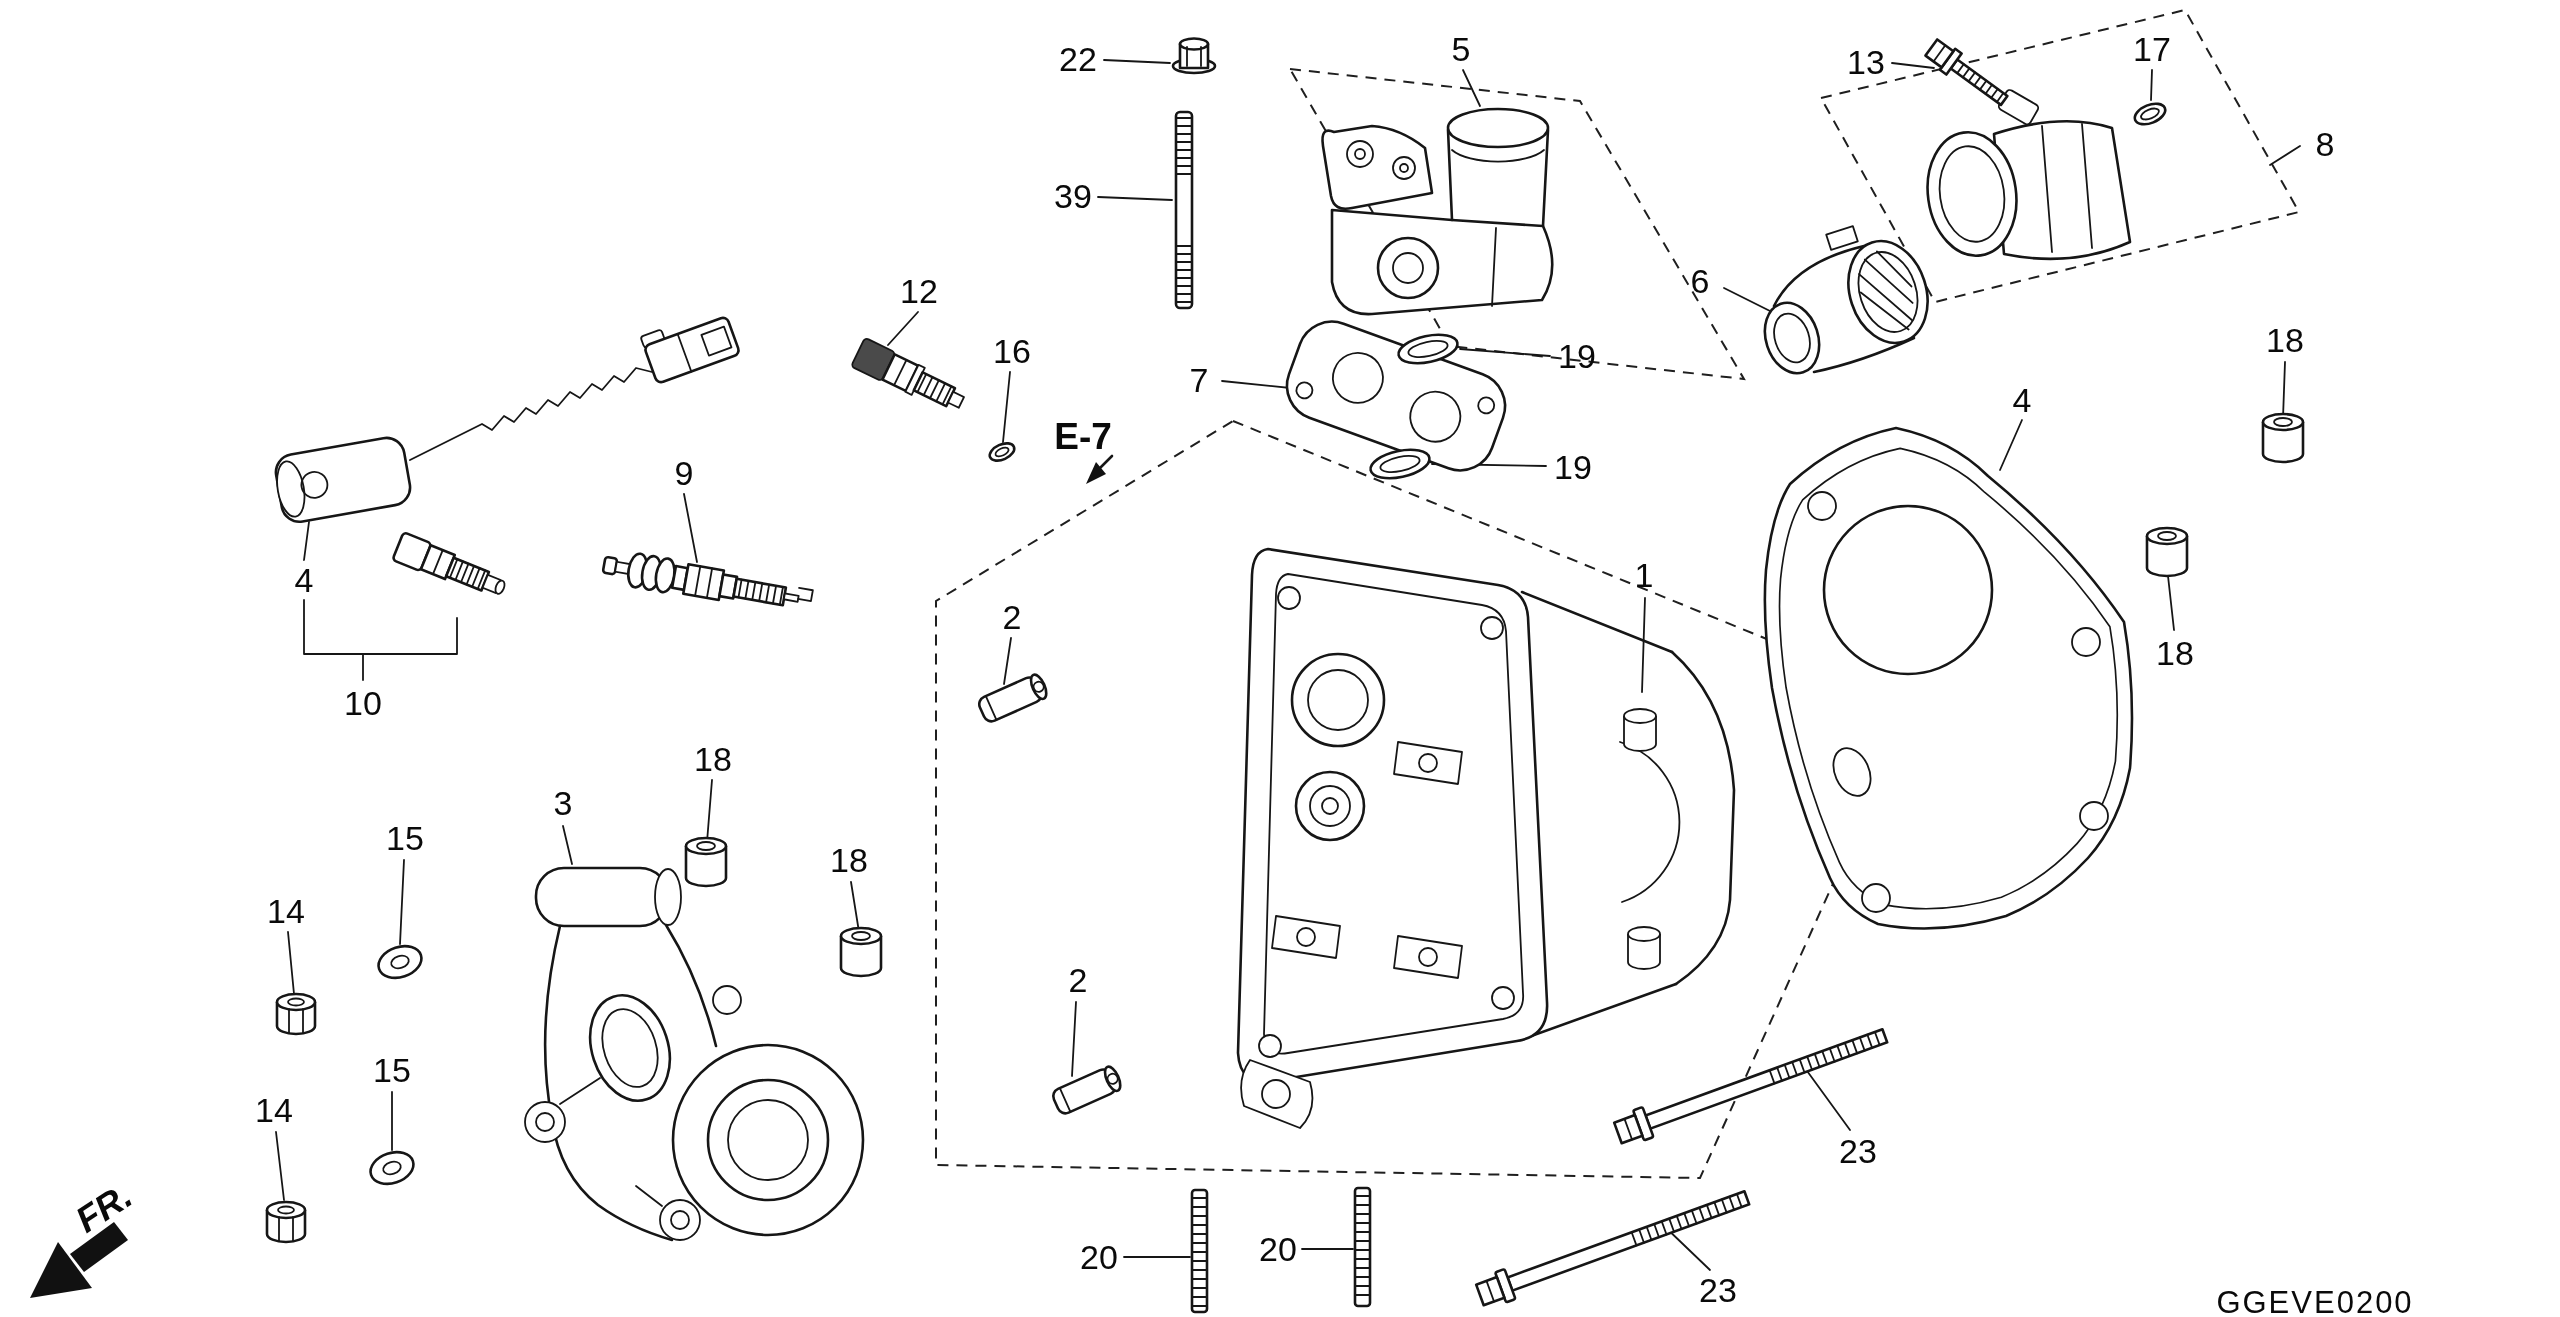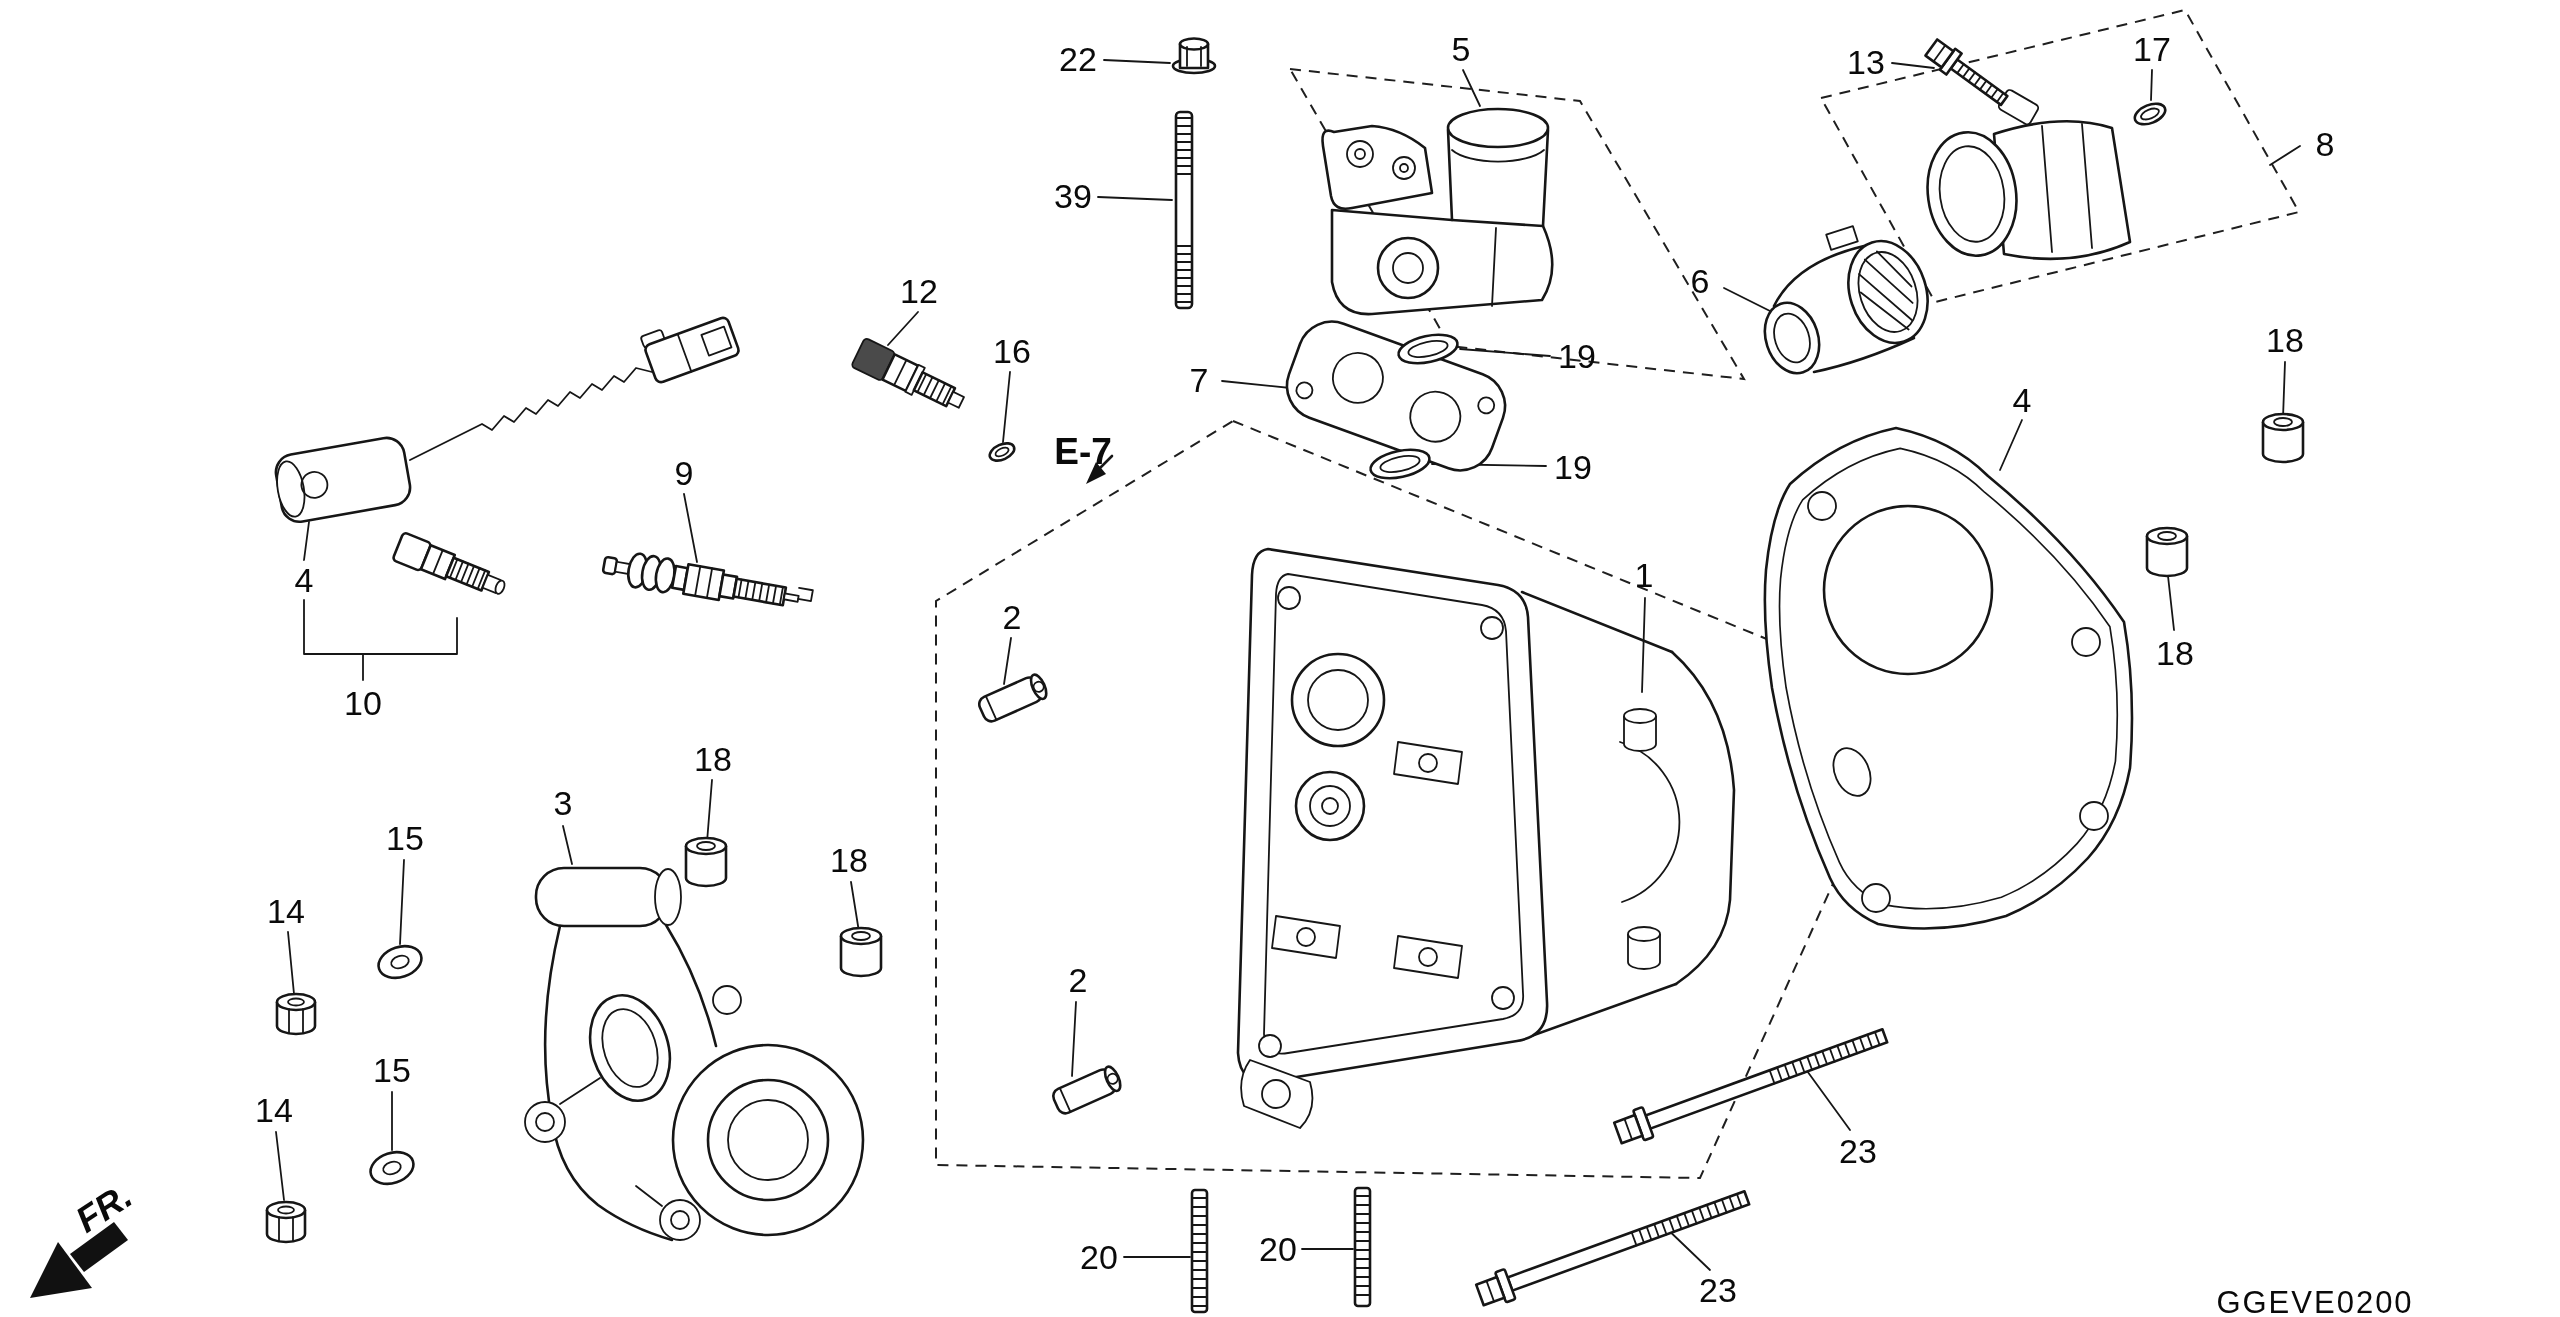--- a/index.html
+++ b/index.html
@@ -2,21 +2,21 @@
 <html><head>
 <meta charset="utf-8">
 <style>
   html,body{margin:0;padding:0;background:#fff;}
   .stage{position:relative;width:2560px;height:1317px;background:#fff;overflow:hidden;
          font-family:"Liberation Sans",sans-serif;}
   .stage svg{position:absolute;left:0;top:0;}
   .callout{position:absolute;transform:translate(-50%,-50%);
            font:400 34px/1 "Liberation Sans",sans-serif;color:#0a0a0a;white-space:nowrap;}
   .ref-label{position:absolute;transform:translate(-50%,-50%);
-             font:700 37px/1 "Liberation Sans",sans-serif;color:#0a0a0a;margin-top:15px;}
+             font:700 37px/1 "Liberation Sans",sans-serif;color:#0a0a0a;}
   .code-label{position:absolute;transform:translate(-50%,-50%);
               font:400 31px/1 "Liberation Sans",sans-serif;letter-spacing:2px;color:#0a0a0a;margin-top:12px;}
   .fr-label{position:absolute;transform:translate(-50%,-50%) rotate(-33deg);
             font:italic 700 36px/1 "Liberation Sans",sans-serif;color:#0a0a0a;}
   
   .ln{fill:none;stroke:#161616;stroke-width:2.6;stroke-linecap:round;stroke-linejoin:round;}
   .ln2{fill:none;stroke:#161616;stroke-width:1.8;stroke-linecap:round;stroke-linejoin:round;}
   .wh{fill:#ffffff;stroke:#161616;stroke-width:2.6;stroke-linejoin:round;}
   .wh2{fill:#ffffff;stroke:#161616;stroke-width:1.8;stroke-linejoin:round;}
   .dk{fill:#4a4a4a;stroke:#161616;stroke-width:1.8;}

